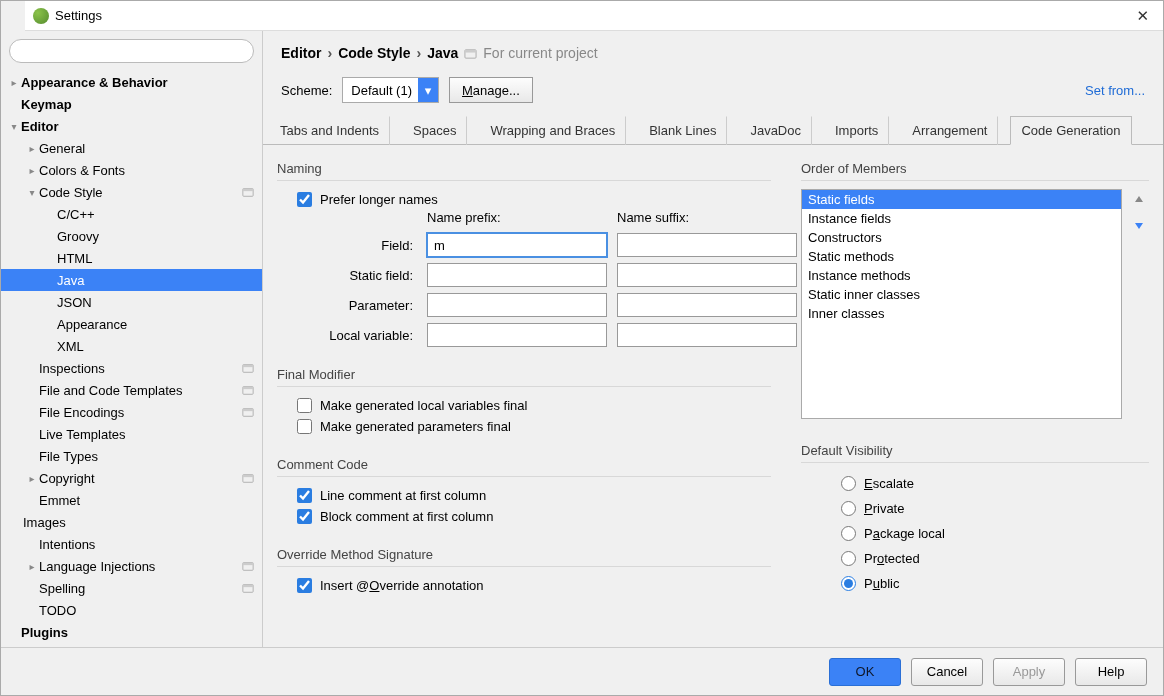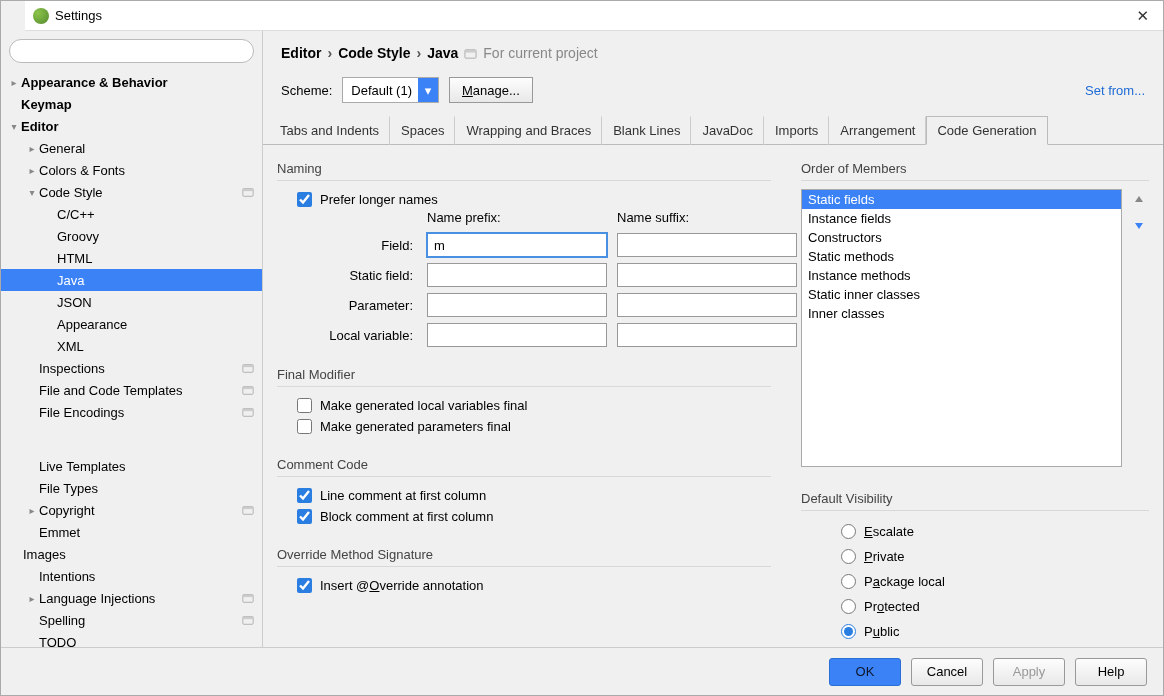--- a/index.html
+++ b/index.html
@@ -145,21 +145,21 @@
 .manage-btn .u { text-decoration: underline; }
 .set-from {
   position: absolute; right: 18px;
   color: #1e6bd6;
   cursor: pointer;
 }
 .tabs {
   display: flex;
   border-bottom: 1px solid #bbb;
   padding: 0 6px;
-  gap: 0;
+  gap: 12px;
   background:#f0f0f0;
 }
 .tab {
   padding: 6px 10px;
   border: 1px solid transparent;
   border-bottom: none;
   color: #333;
   cursor: pointer;
   background: transparent;
   position: relative;
@@ -220,21 +220,21 @@
   font-size: 13px;
   outline: none;
 }
 .naming-grid input.focused {
   border: 1px solid #4a90e2;
   box-shadow: 0 0 0 1px #4a90e2;
 }
 .list-box {
   border: 1px solid #aaa;
   background: #fff;
-  height: 278px;
+  height: 230px;
   overflow: auto;
   font-size: 13px;
 }
 .list-item {
   padding: 2px 6px;
   cursor: pointer;
 }
 .list-item.selected { background:#3b82f6; color:#fff;}
 .updown {
   display:flex;flex-direction:column;gap:4px;
@@ -384,21 +384,21 @@
             </svg></span>
         </div>
         <div class="tree-row" style="padding-left: 24px;">
           <span class="arrow"></span>
           <span class="lbl">File Encodings</span>
           <span class="proj"><svg viewBox="0 0 14 14">
               <rect x="1" y="3" width="12" height="9" rx="1" fill="none" stroke="#aaa" stroke-width="1"></rect>
               <rect x="1" y="3" width="12" height="3" fill="#ccc"></rect>
             </svg></span>
         </div>
-        <div class="tree-row" style="padding-left: 24px; margin-top: 32px;">
+        <div class="tree-row" style="padding-left: 24px;">
           <span class="arrow"></span>
           <span class="lbl">Live Templates</span>
         </div>
         <div class="tree-row" style="padding-left: 24px;">
           <span class="arrow"></span>
           <span class="lbl">File Types</span>
         </div>
         <div class="tree-row" style="padding-left: 24px;">
           <span class="arrow">▸</span>
           <span class="lbl">Copyright</span>

